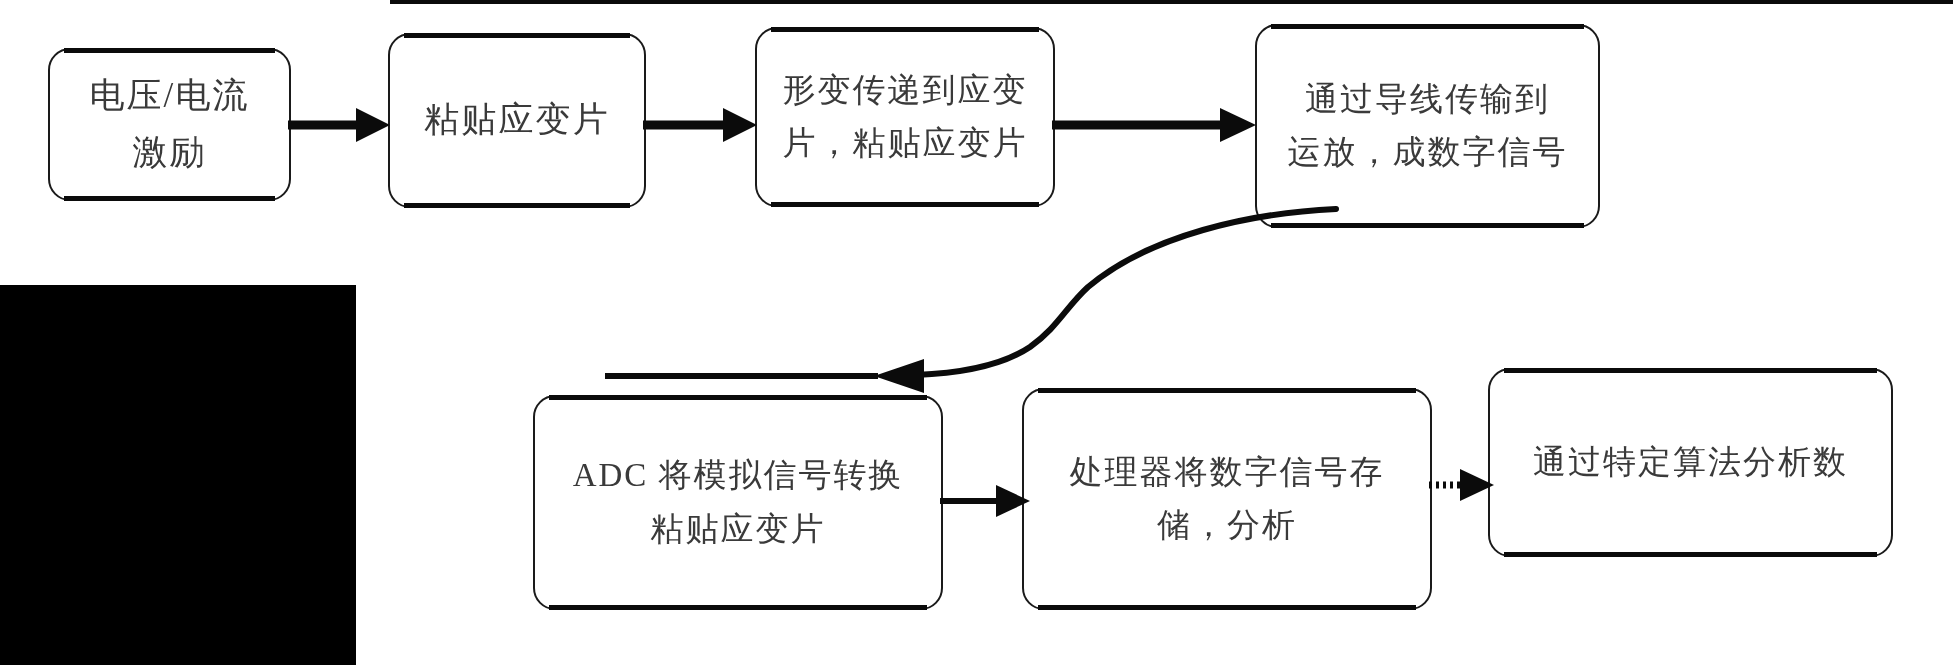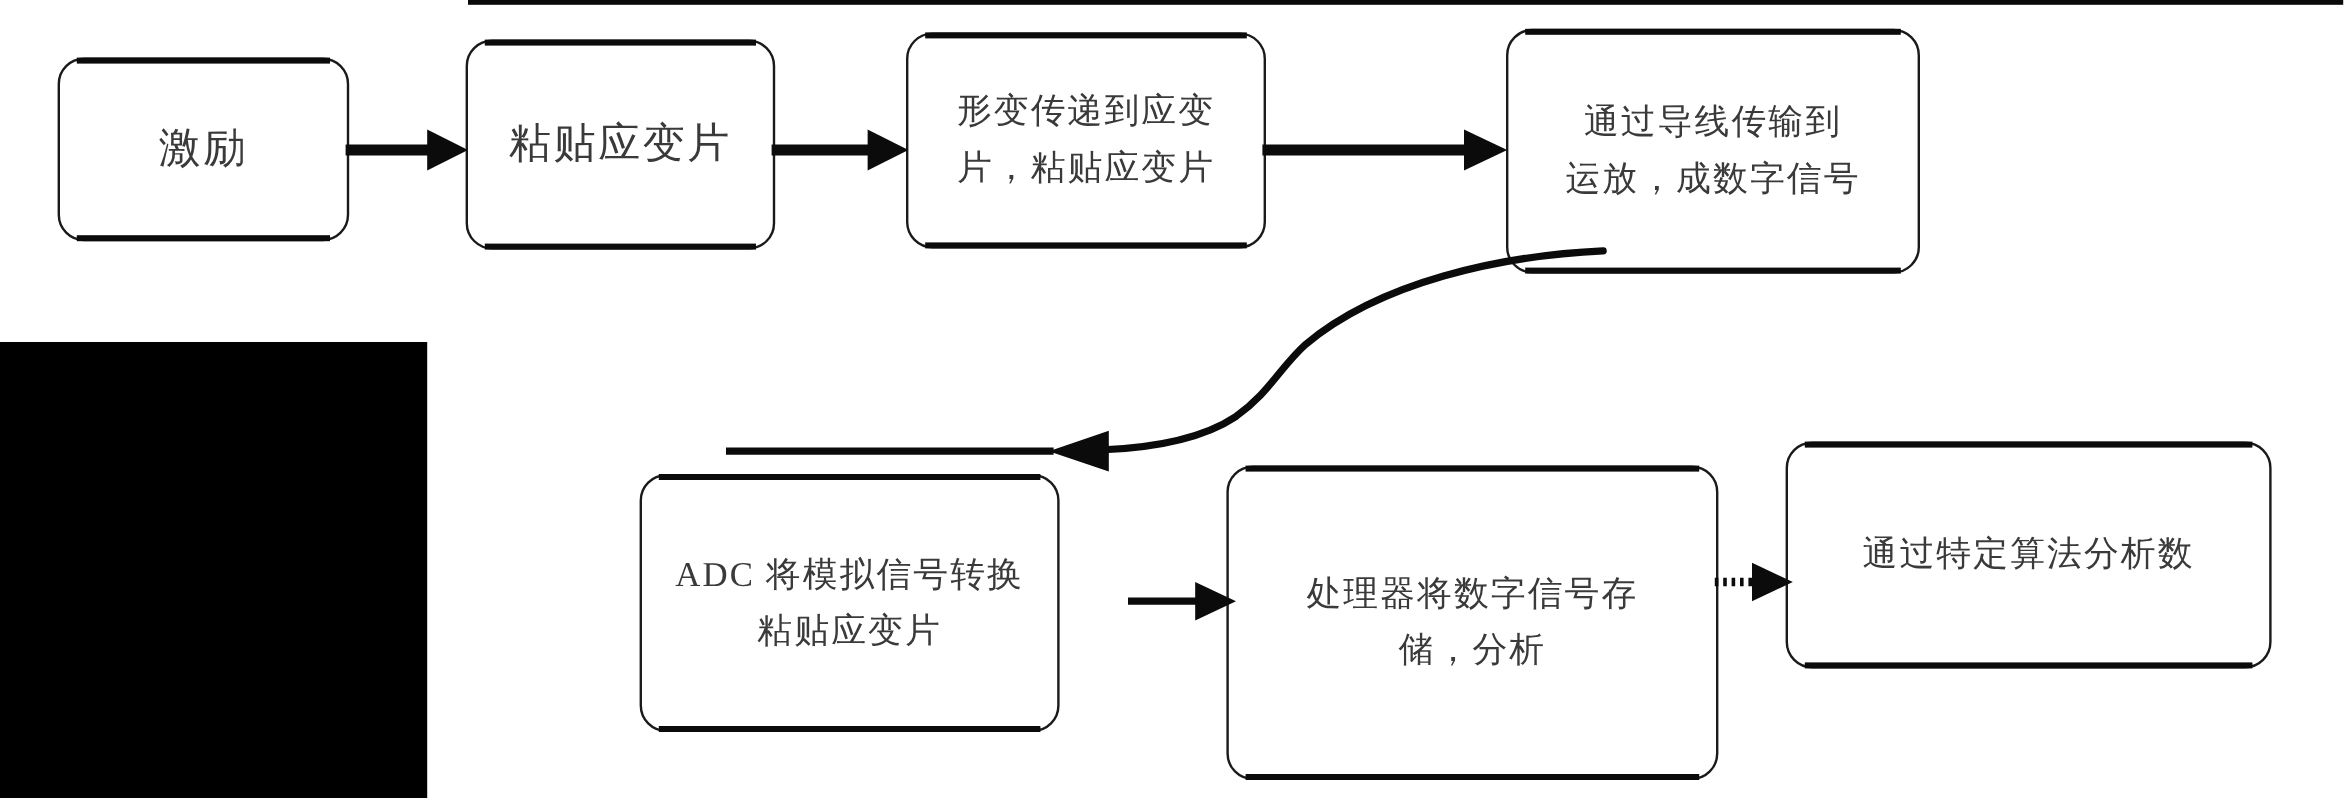--- a/index.html
+++ b/index.html
@@ -72,54 +72,55 @@
 
   
   .conn {
     position: absolute;
     pointer-events: none;
   }
   .conn svg { display: block; overflow: visible; }
 
   
   .fs-lg { font-size: 35px; }
-  .fs-md { font-size: 29px; }
+  .fs-md { font-size: 33px; }
 </style>
 </head>
 <body>
 
 <div id="canvas">
 
   <div class="top-rule"></div>
   <div class="black-block"></div>
 
   <div class="node fs-lg" style="left:48px;  top:48px;  width:243px; height:153px;">
+    <span class="line">电压/电流</span>
     <span class="line">激励</span>
   </div>
 
   <div class="node fs-lg" style="left:388px; top:33px;  width:258px; height:175px;align-items:center;">
     <span class="line">粘贴应变片</span>
   </div>
 
   <div class="node fs-md" style="left:755px; top:27px;  width:300px; height:180px;">
     <span class="line">形变传递到应变</span>
     <span class="line">片，粘贴应变片</span>
   </div>
 
   <div class="node fs-md" style="left:1255px;top:24px;  width:345px; height:204px;">
     <span class="line">通过导线传输到</span>
     <span class="line">运放，成数字信号</span>
   </div>
 
-  <div class="node fs-md" style="left:533px; top:395px; width:350px; height:215px;font-family:Liberation Serif, serif;">
+  <div class="node fs-md" style="left:533px; top:395px; width:410px; height:215px;font-family:Liberation Serif, serif;">
     <span class="line">ADC 将模拟信号转换</span>
     <span class="line">粘贴应变片</span>
   </div>
 
-  <div class="node fs-md" style="left:1022px;top:388px; width:410px; height:262px;">
+  <div class="node fs-md" style="left:1022px;top:388px; width:410px; height:222px;">
     <span class="line">处理器将数字信号存</span>
     <span class="line">储，分析</span>
   </div>
 
   <div class="node fs-md" style="left:1488px;top:368px; width:405px; height:189px;">
     <span class="line">通过特定算法分析数</span>
   </div>
 
   <div class="conn" style="left:286px; top:100px; width:110px; height:50px;">
     <svg width="110" height="50" viewBox="0 0 110 50">

